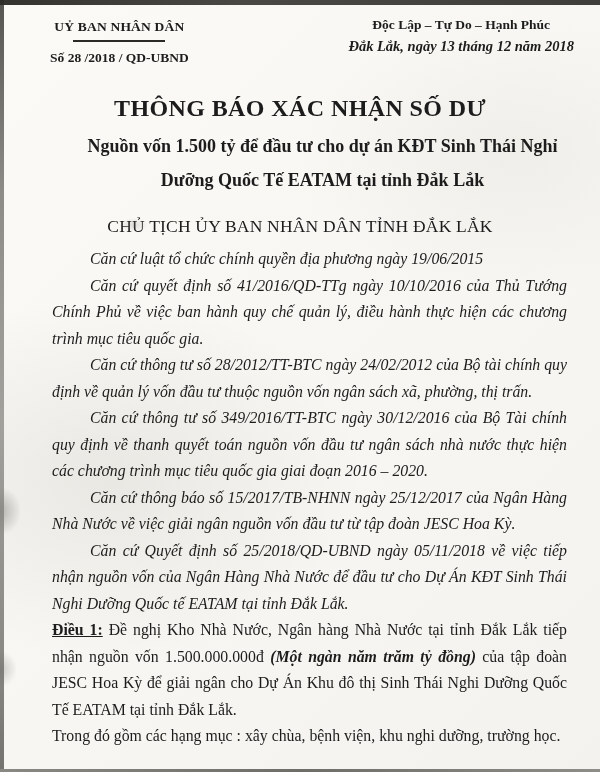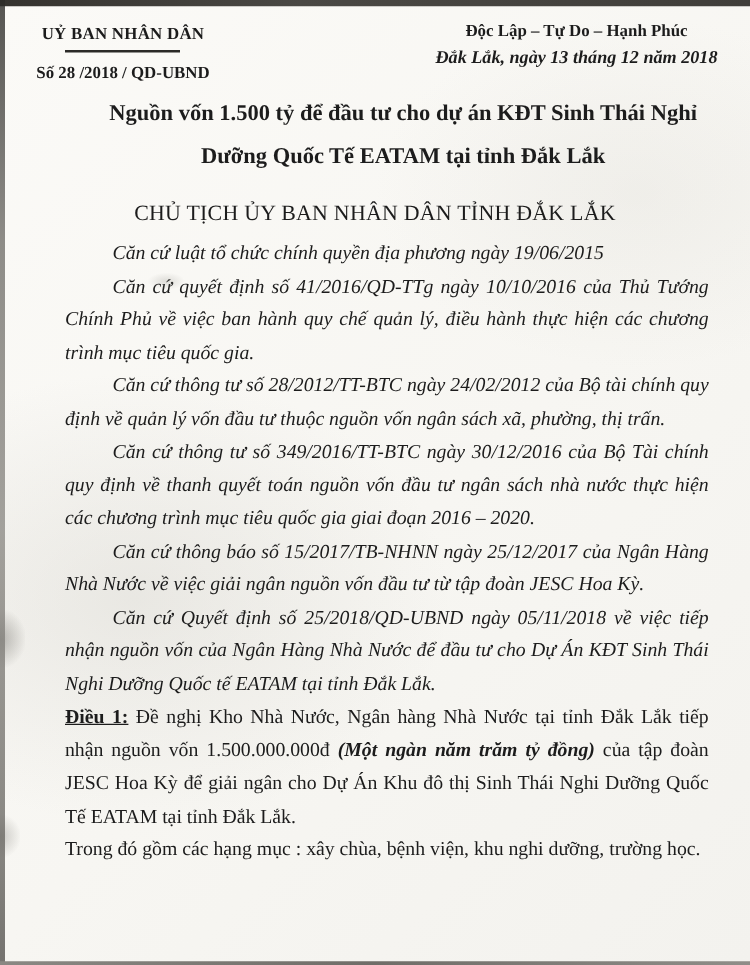--- a/index.html
+++ b/index.html
@@ -17,21 +17,21 @@
     overflow: hidden;
   }
   
   .edge-top    { position:absolute; top:0; left:0; right:0; height:5px; background:linear-gradient(90deg,#35332f,#4a4844 40%,#403e3a); z-index:5; }
   .edge-left   { position:absolute; top:0; left:0; bottom:0; width:4px; background:linear-gradient(#2c2b28, #73716c 25%, #8f8d88 55%, #6f6d68 85%, #54524e); opacity:.8; z-index:5; }
   .edge-bottom { position:absolute; bottom:0; left:0; right:0; height:3px; background:linear-gradient(90deg,#8a8883,#6f6d68 50%,#8f8d88); z-index:5; }
   .smudge-a { position:absolute; left:0; top:488px; width:20px; height:46px; background:radial-gradient(ellipse at 0% 50%, rgba(120,118,112,.5), rgba(120,118,112,0) 75%); z-index:4; }
   .smudge-b { position:absolute; left:0; top:652px; width:16px; height:34px; background:radial-gradient(ellipse at 0% 50%, rgba(130,128,122,.4), rgba(130,128,122,0) 75%); z-index:4; }
   .smudge-c { position:absolute; left:118px; top:218px; width:30px; height:14px; background:radial-gradient(ellipse, rgba(140,138,130,.25), rgba(140,138,130,0) 70%); z-index:4; }
 
-  .header { display:flex; justify-content:space-between; align-items:flex-start; padding:15px 26px 0 29px; }
+  .header { display:flex; justify-content:space-between; align-items:flex-start; padding:15px 26px 0 50px; }
   .hleft  { text-align:center; padding-top:3px; }
   .issuer-line { font-weight:bold; font-size:13.5px; line-height:17px; letter-spacing:.2px; white-space:nowrap; }
   .hrule  { width:92px; height:2px; background:#2b2a27; margin:5px auto 8px; }
   .docnum { font-weight:bold; font-size:13.5px; white-space:nowrap; }
   .hright { text-align:center; }
   .motto1 { font-weight:bold; font-size:14.5px; line-height:19px; letter-spacing:.2px; white-space:nowrap; }
   .motto2 { font-weight:bold; font-size:13.5px; margin-top:2px; white-space:nowrap; }
   .dateline { font-weight:bold; font-style:italic; font-size:14.5px; margin-top:5px; white-space:nowrap; }
 
   .title    { text-align:center; font-weight:bold; font-size:24px; margin-top:29px; letter-spacing:.4px; }
@@ -62,20 +62,21 @@
       <div class="issuer-line">UỶ BAN NHÂN DÂN</div>
       <div class="hrule"></div>
       <div class="docnum">Số 28 /2018 / QD-UBND</div>
     </div>
     <div class="hright">
       <div class="motto2">Độc Lập – Tự Do – Hạnh Phúc</div>
       <div class="dateline">Đắk Lắk, ngày 13 tháng 12 năm 2018</div>
     </div>
   </div>
 
+  <div class="title">THÔNG BÁO XÁC NHẬN SỐ DƯ</div>
   <div class="subtitle">
     <span style="display:block">Nguồn vốn 1.500 tỷ để đầu tư cho dự án KĐT Sinh Thái Nghỉ</span>
     <span style="display:block">Dưỡng Quốc Tế EATAM tại tỉnh Đắk Lắk</span>
   </div>
 
   <div class="authority">CHỦ TỊCH ỦY BAN NHÂN DÂN TỈNH ĐẮK LẮK</div>
 
   <div class="bodytext">
     <p class="recital">Căn cứ luật tổ chức chính quyền địa phương ngày 19/06/2015</p>
     <p class="recital">Căn cứ quyết định số 41/2016/QD-TTg ngày 10/10/2016 của Thủ Tướng Chính Phủ về việc ban hành quy chế quản lý, điều hành thực hiện các chương trình mục tiêu quốc gia.</p>

